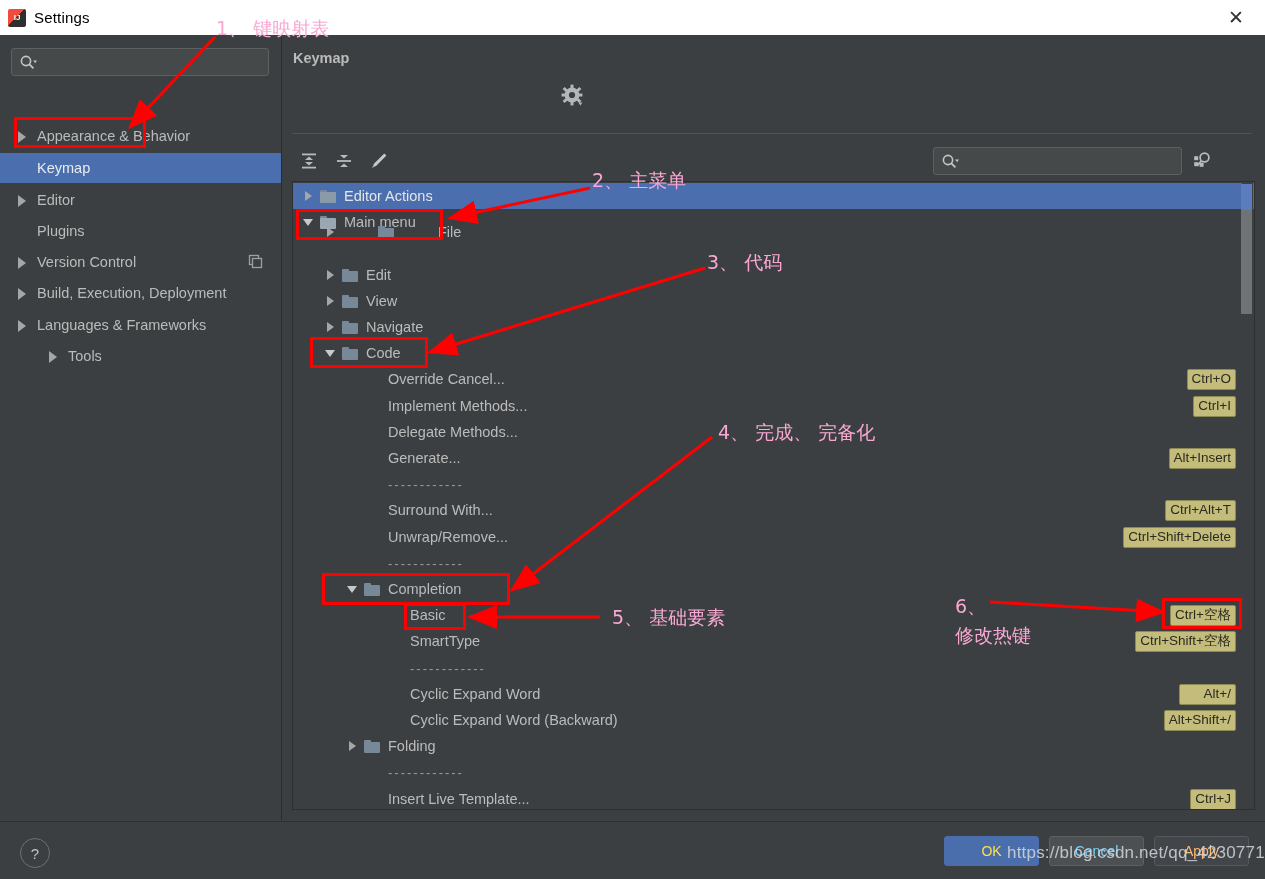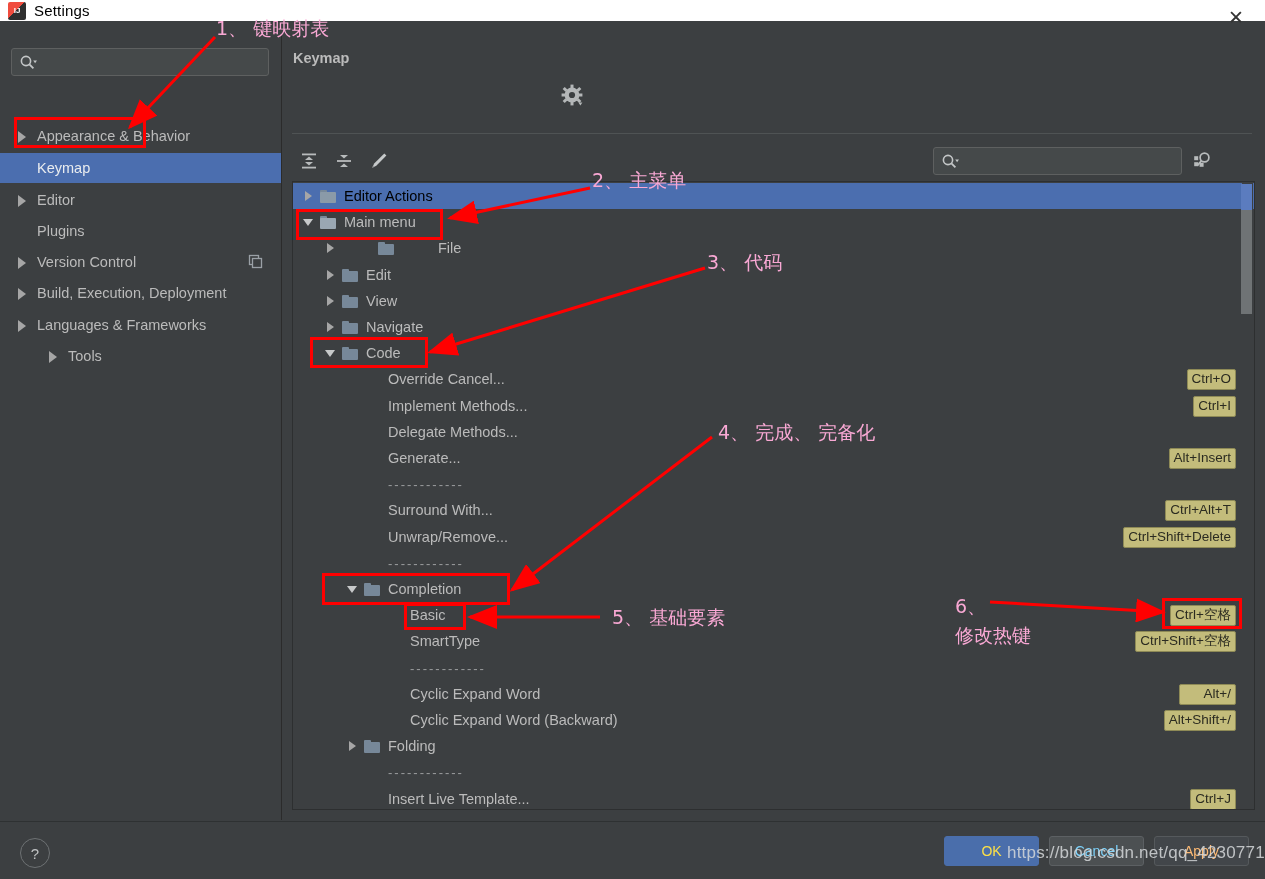--- a/index.html
+++ b/index.html
@@ -10,21 +10,21 @@
   #root {
     position: relative;
     width: 1265px; height: 879px;
     overflow: hidden;
     background: #3c3f41;
     -webkit-font-smoothing: antialiased;
   }
 
   
   .titlebar {
-    position: absolute; left: 0; top: 0; width: 1265px; height: 21px;
+    position: absolute; left: 0; top: 0; width: 1265px; height: 35px;
     background: #ffffff;
     display: flex; align-items: center;
   }
   .tb-icon {
     width: 18px; height: 18px; margin-left: 8px; margin-right: 8px;
     background: linear-gradient(135deg,#f04c3e 0%, #f04c3e 45%, #2f2f2f 45%, #2f2f2f 100%);
     border-radius: 2px; position: relative;
     flex: 0 0 auto;
   }
   .tb-icon::after {
@@ -137,21 +137,21 @@
     border: 1px solid #2d2f30;
     box-sizing: border-box;
     overflow: hidden;
   }
   .krow {
     position: absolute; left: 0; width: 961px; height: 26px;
     display: flex; align-items: center;
     font-size: 14.5px; color: #bbbbbb;
     box-sizing: border-box;
   }
-  .krow.sel { background: #4b6eaf; color: #000000; }
+  .krow.sel { background: #4b6eaf; color: #e5e5e5; }
   .karrow {
     width: 12px; height: 12px; position: relative; flex: 0 0 auto;
     margin-right: 5px;
   }
   .karrow.closed::before {
     content: ""; position: absolute; left: 2px; top: 1px;
     border-left: 7px solid #a6a6a6;
     border-top: 5px solid transparent;
     border-bottom: 5px solid transparent;
   }
@@ -383,21 +383,21 @@
           <div class="krow sel" style="top: 1px; padding-left: 10px;">
             <span class="karrow closed"></span>
             <span class="folder editor"></span>
             <span class="ktext">Editor Actions</span>
           </div>
           <div class="krow" style="top: 27px; padding-left: 10px;">
             <span class="karrow open"></span>
             <span class="folder mainmenu"></span>
             <span class="ktext">Main menu</span>
           </div>
-          <div class="krow" style="top: 53px; padding-left: 32px; gap: 36px;">
+          <div class="krow" style="top: 37px; padding-left: 32px; gap: 36px;">
             <span class="karrow closed"></span>
             <span class="folder"></span>
             <span class="ktext">File</span>
           </div>
           <div class="krow" style="top: 80px; padding-left: 32px;">
             <span class="karrow closed"></span>
             <span class="folder"></span>
             <span class="ktext">Edit</span>
           </div>
           <div class="krow" style="top: 106px; padding-left: 32px;">

